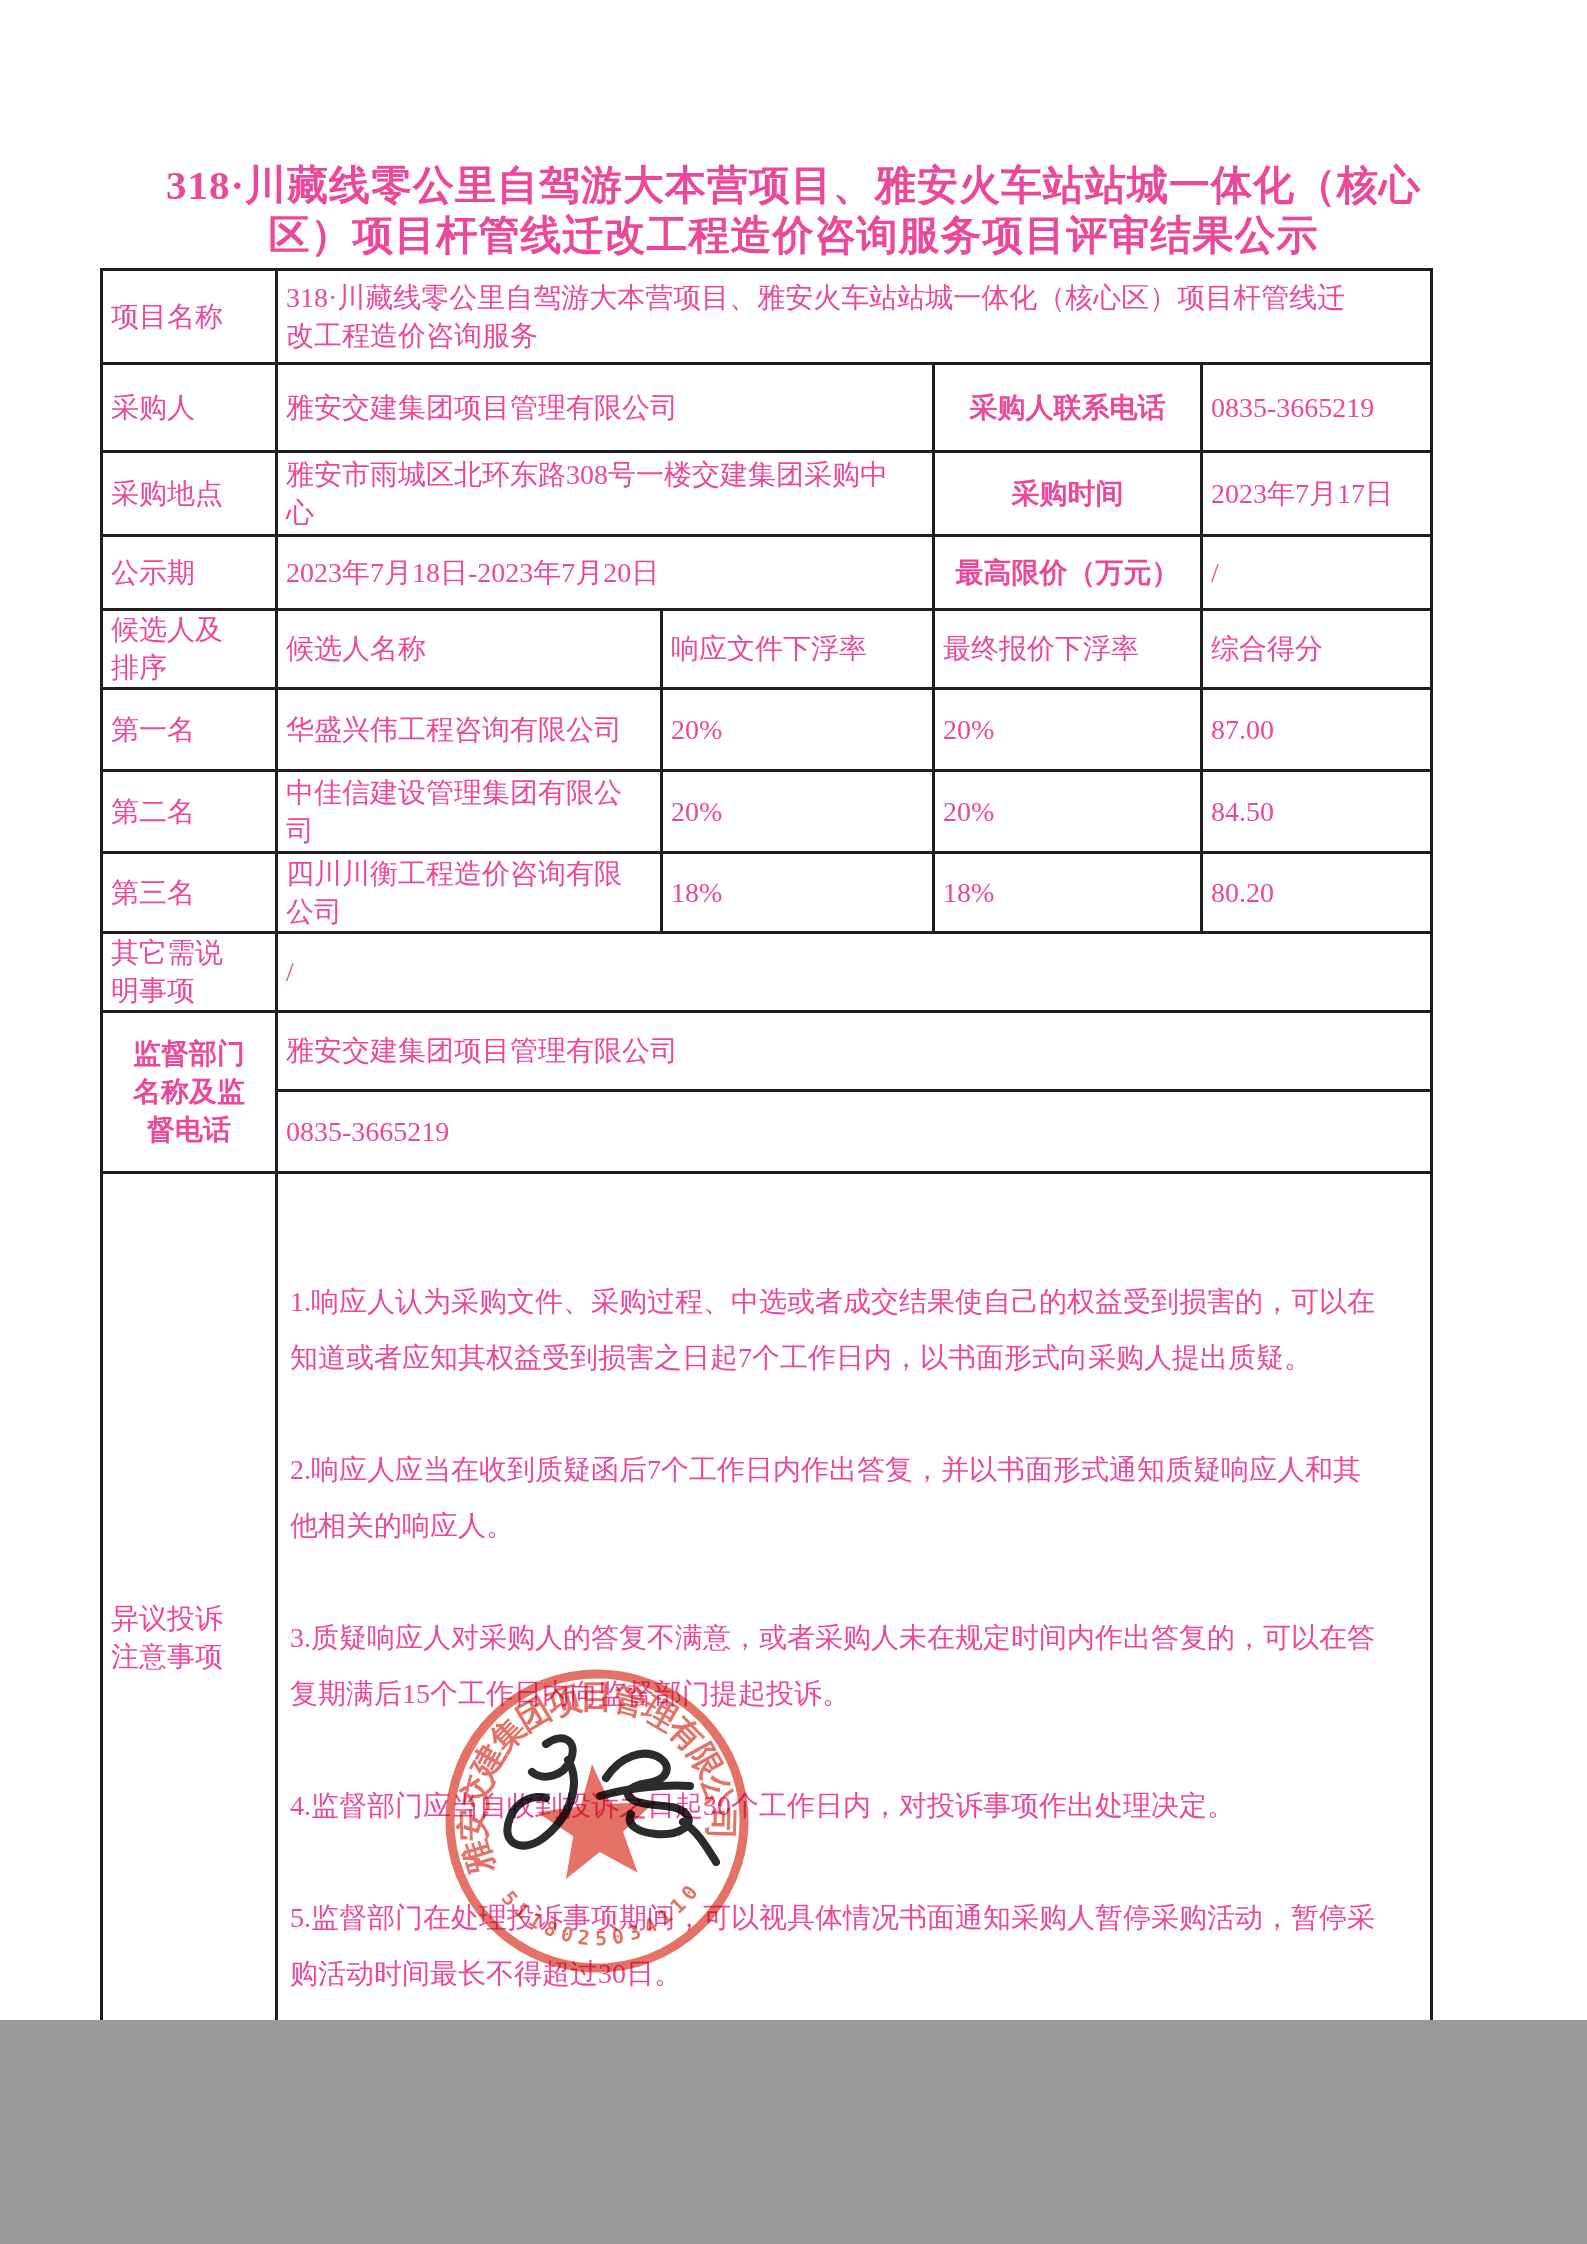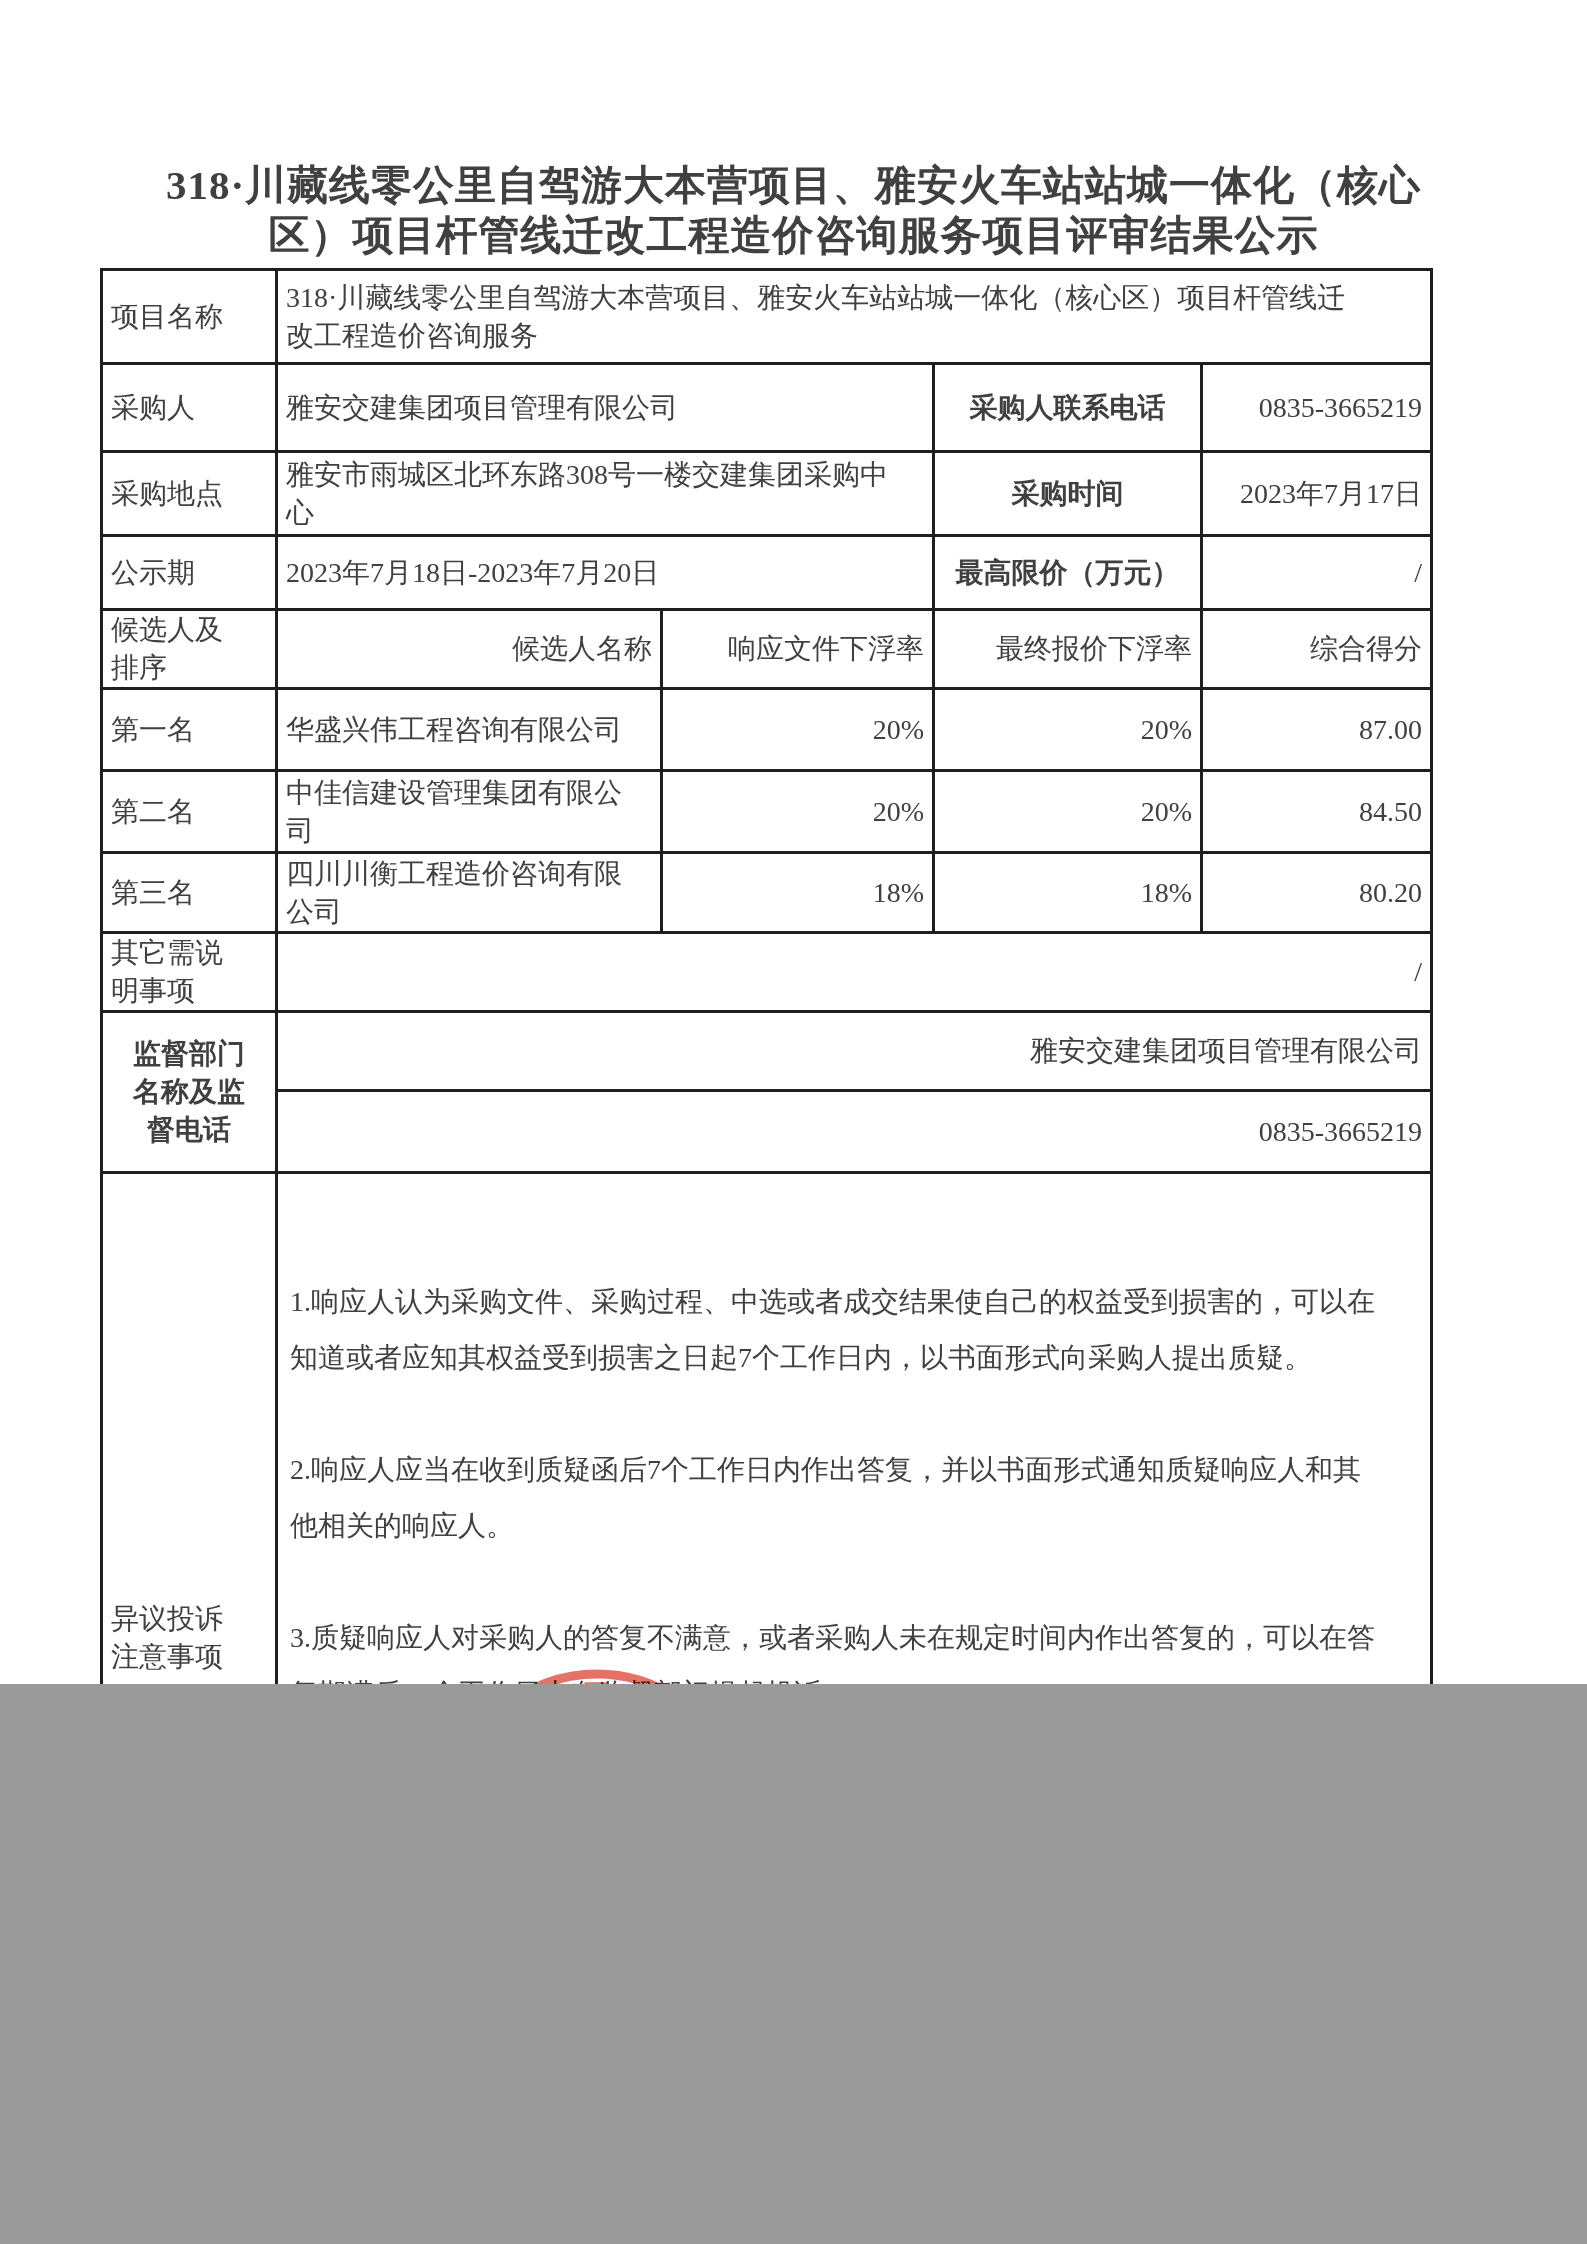--- a/index.html
+++ b/index.html
@@ -1,21 +1,21 @@
 <!DOCTYPE html>
 <html><head>
 <meta charset="utf-8">
 <style>
   html,body{margin:0;padding:0;background:#9a9a9a;}
   .page{
     position:relative;
-    width:1587px;height:1684px;
+    width:1587px;height:2020px;
     background:#ffffff;
     font-family:"Liberation Serif","DejaVu Serif",serif;
-    color:#404040;
+    color:#ec4899;
     overflow:hidden;
   }
   .doc-title{
     position:absolute;
     left:0;top:160px;width:1587px;
     text-align:center;
     font-size:41px;
     font-weight:bold;
     line-height:50px;
     white-space:pre-line;
@@ -32,21 +32,21 @@
   table.doc-table td{
     border:3px solid #1e1e1e;
     font-size:28px;
     line-height:38px;
     vertical-align:middle;
     white-space:pre-line;
     padding:0 8px;
     overflow:hidden;
   }
   td.lab{padding:0 4px 0 6px;}
-  td.c{text-align:right;padding:0 2px;}
+  td.c{text-align:left;padding:0 2px;}
   td.labc{text-align:center;padding:0 2px;font-weight:bold;}
   .notes{
     padding:6px 14px 6px 4px;
     line-height:56px;
     font-size:28px;
   }
   .notes div{white-space:pre-line;}
   td.sig-row{padding-left:10px;font-size:28px;}
   
   .stamp{

